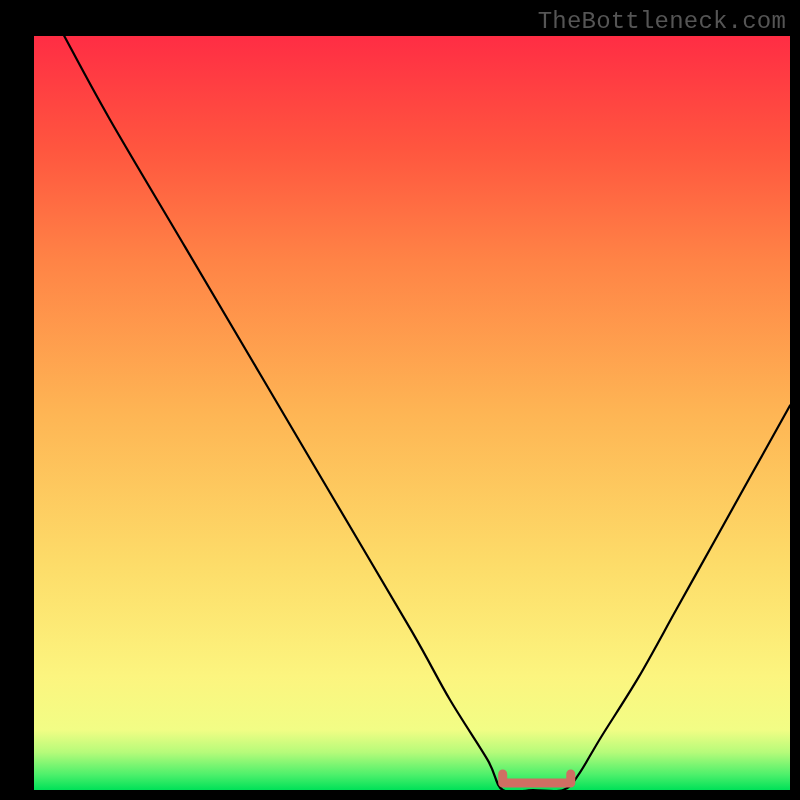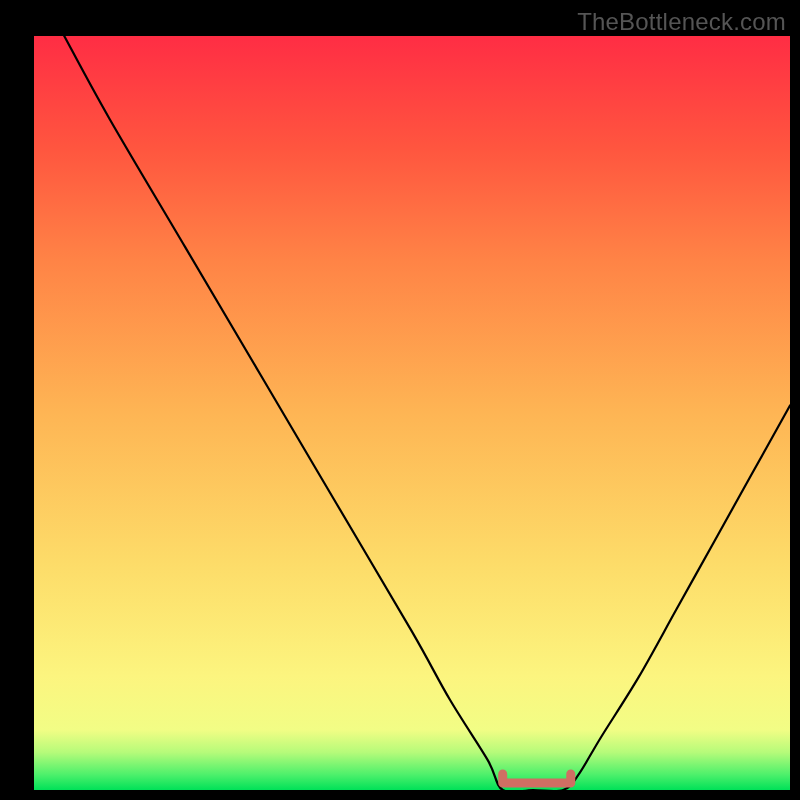--- a/index.html
+++ b/index.html
@@ -14,21 +14,21 @@
     position: absolute;
     left: 0;
     top: 0;
     width: 800px;
     height: 800px;
   }
   .watermark {
     position: absolute;
     top: 8px;
     right: 14px;
-    font-family: Liberation Sans, sans-serif;
+    font-family: Liberation Mono, monospace;
     font-size: 24px;
     color: #555;
     letter-spacing: 0.2px;
   }
 </style>
 </head>
 <body>
 
 <svg class="canvas" viewBox="0 0 800 800" preserveAspectRatio="none">
   <defs>

